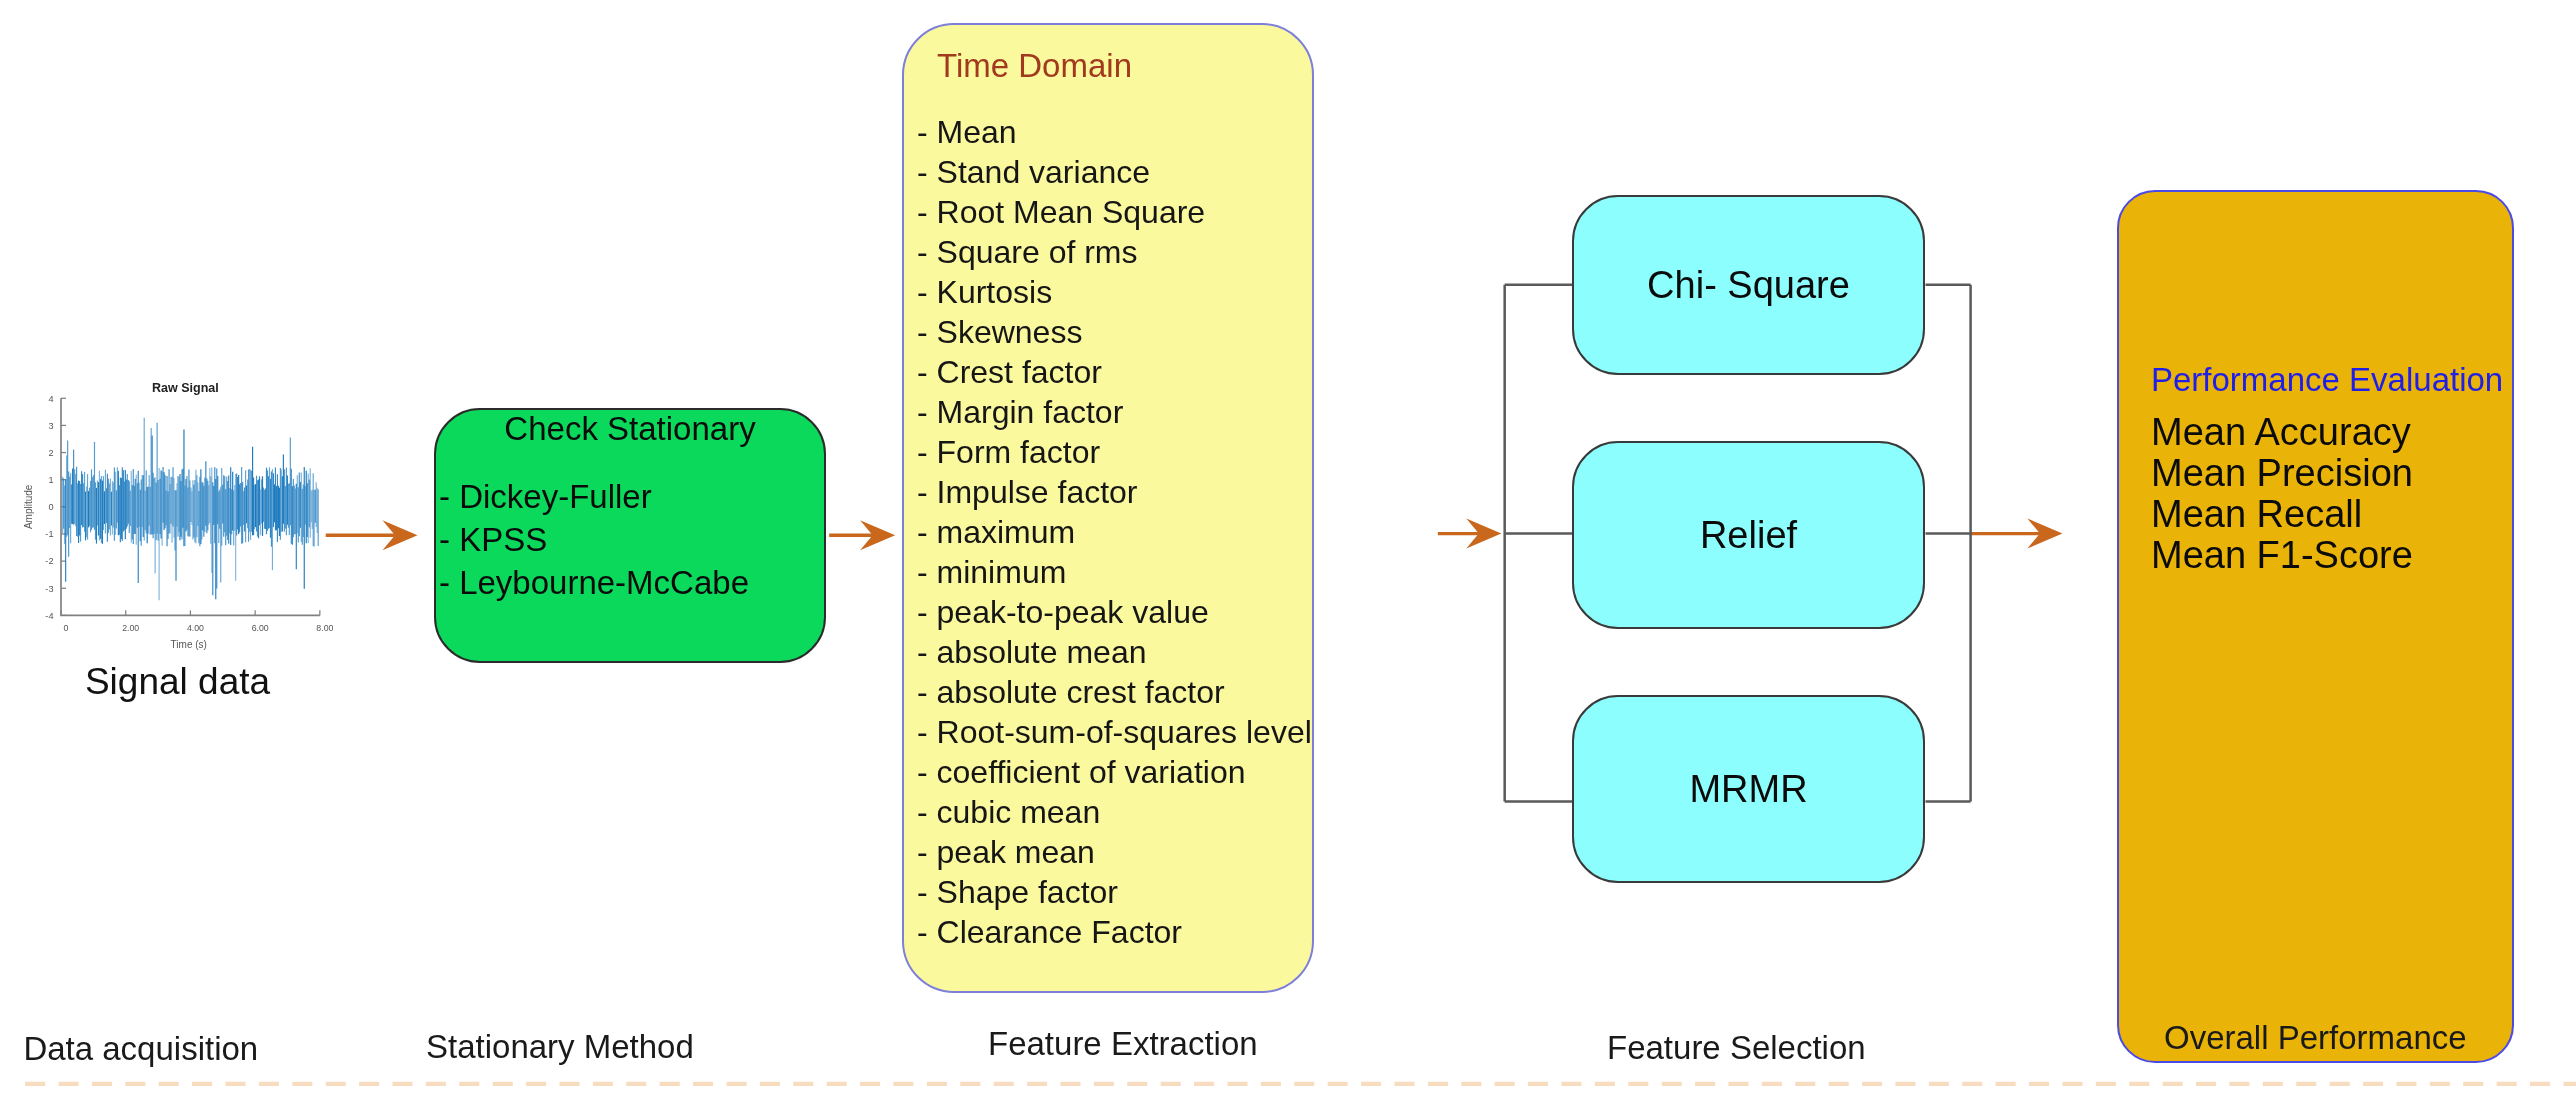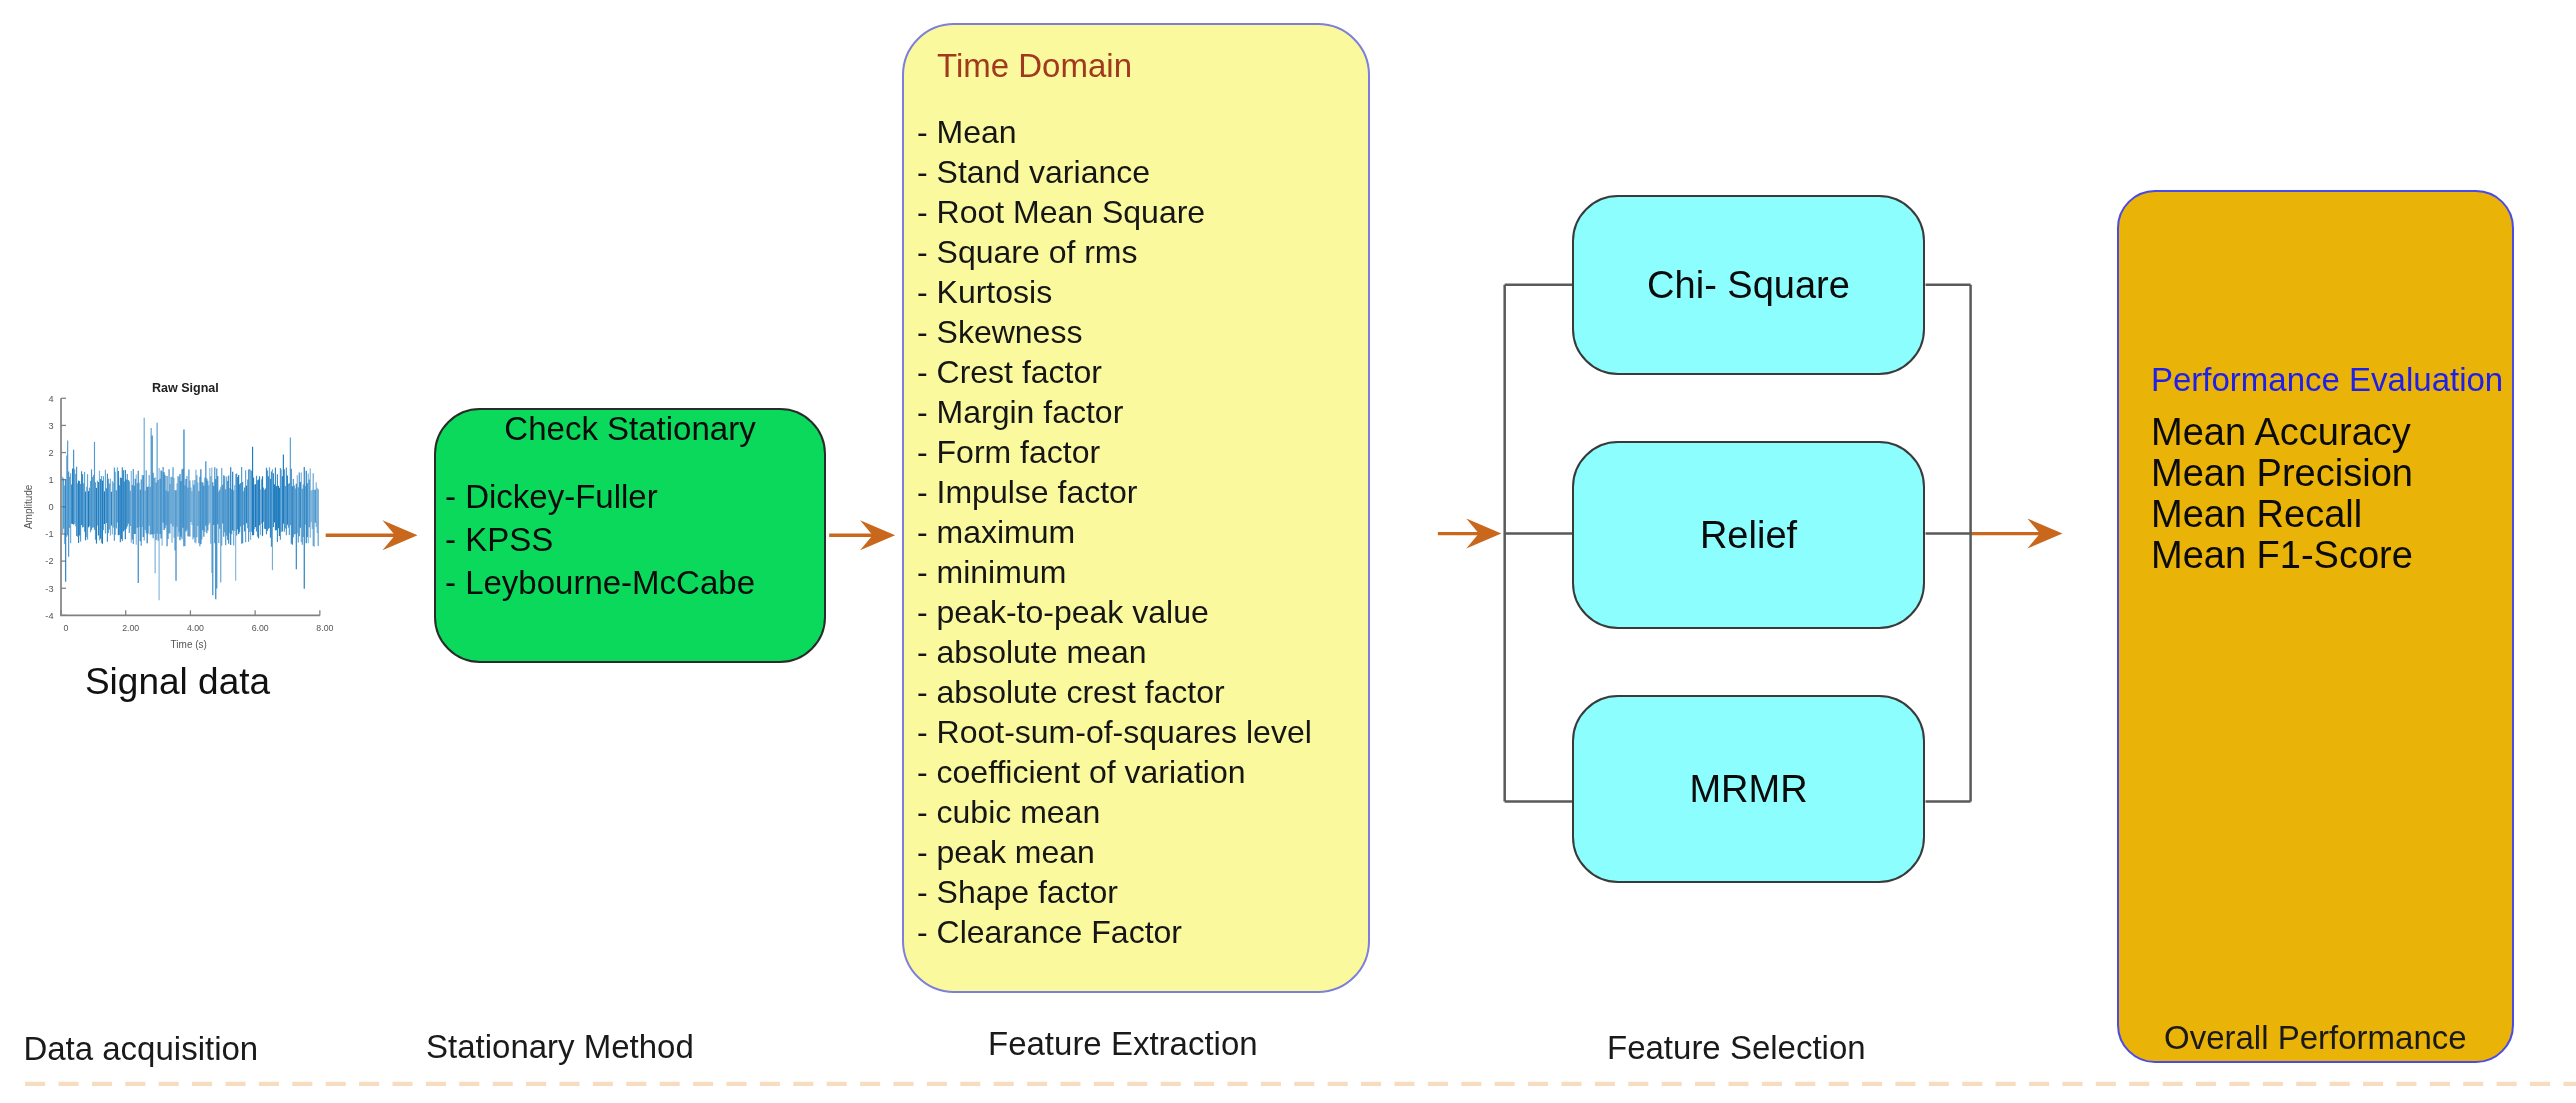--- a/index.html
+++ b/index.html
@@ -8,22 +8,22 @@
     --time-domain-title:#A0391D; --signal-blue:#1878BE; --bracket:#5A5A5A; --dashed-line:#F7DCC0;
   }
   html,body{margin:0;padding:0;background:#ffffff;}
   #canvas{position:relative;width:2576px;height:1103px;background:#ffffff;overflow:hidden;
           font-family:"Liberation Sans",sans-serif;color:#111;}
   #wires{position:absolute;left:0;top:0;z-index:1;pointer-events:none;}
   .node{position:absolute;z-index:2;box-sizing:border-box;}
   .green-box{left:434px;top:408px;width:392px;height:255px;background:var(--green-fill);
              border:2.5px solid var(--box-border-dark);border-radius:46px;}
   .green-box .title{text-align:center;font-size:33px;color:#0b0b0b;}
-  .green-box .items{margin-top:27px;padding-left:9px;font-size:33px;line-height:43px;color:#0b0b0b;}
-  .yellow-box{left:902px;top:23.4px;width:468px;height:970px;background:var(--yellow-fill);
+  .green-box .items{margin-top:27px;padding-left:3px;font-size:33px;line-height:43px;color:#0b0b0b;}
+  .yellow-box{left:902px;top:23.4px;width:412px;height:970px;background:var(--yellow-fill);
               border:2.5px solid var(--yellow-border);border-radius:52px;}
   .yellow-box .title{margin:22px 0 0 33px;font-size:33px;color:var(--time-domain-title);}
   .yellow-box .items{margin-top:27px;padding-left:13px;font-size:32px;line-height:40px;color:#161616;}
   .cyan-box{left:1572px;width:353px;background:var(--cyan-fill);border:2.5px solid #3A3A3A;
             border-radius:46px;display:flex;align-items:center;justify-content:center;
             font-size:38px;color:#0b0b0b;}
   .cyan-chi{top:195px;height:180px;}
   .cyan-relief{top:441px;height:188px;}
   .cyan-mrmr{top:695px;height:188px;}
   .perf-box{left:2117px;top:190px;width:397px;height:873px;background:#eab308;

